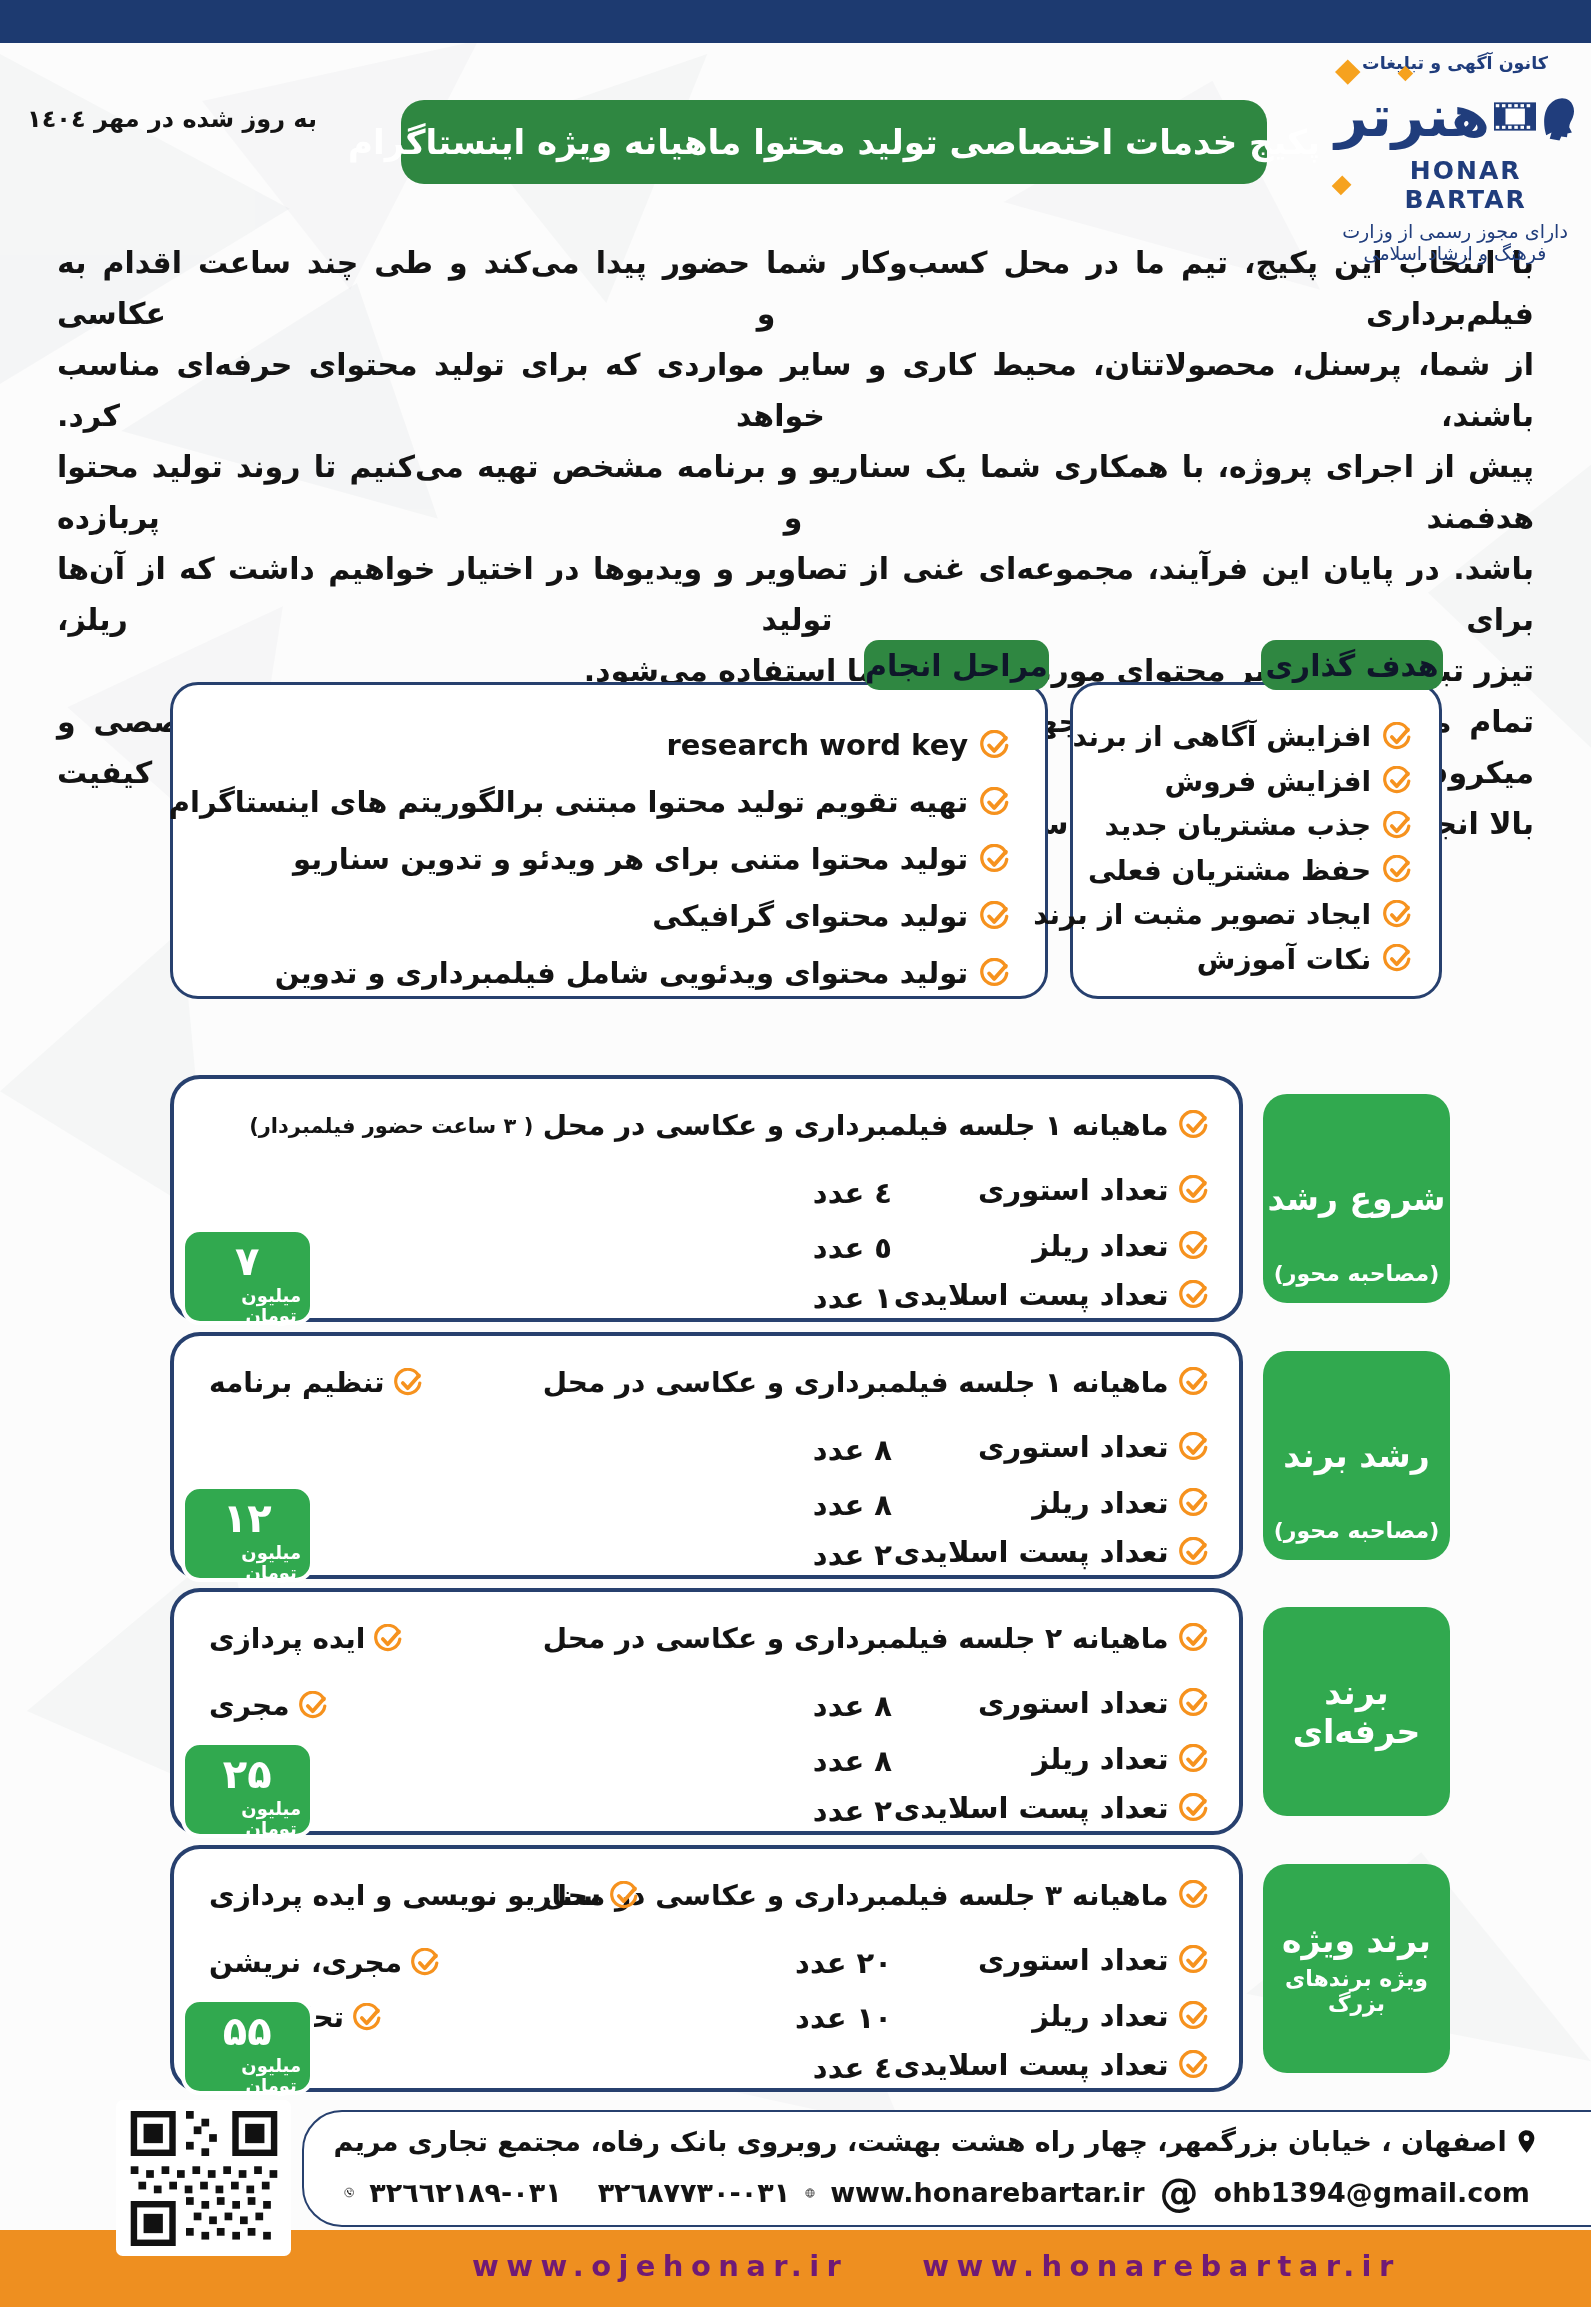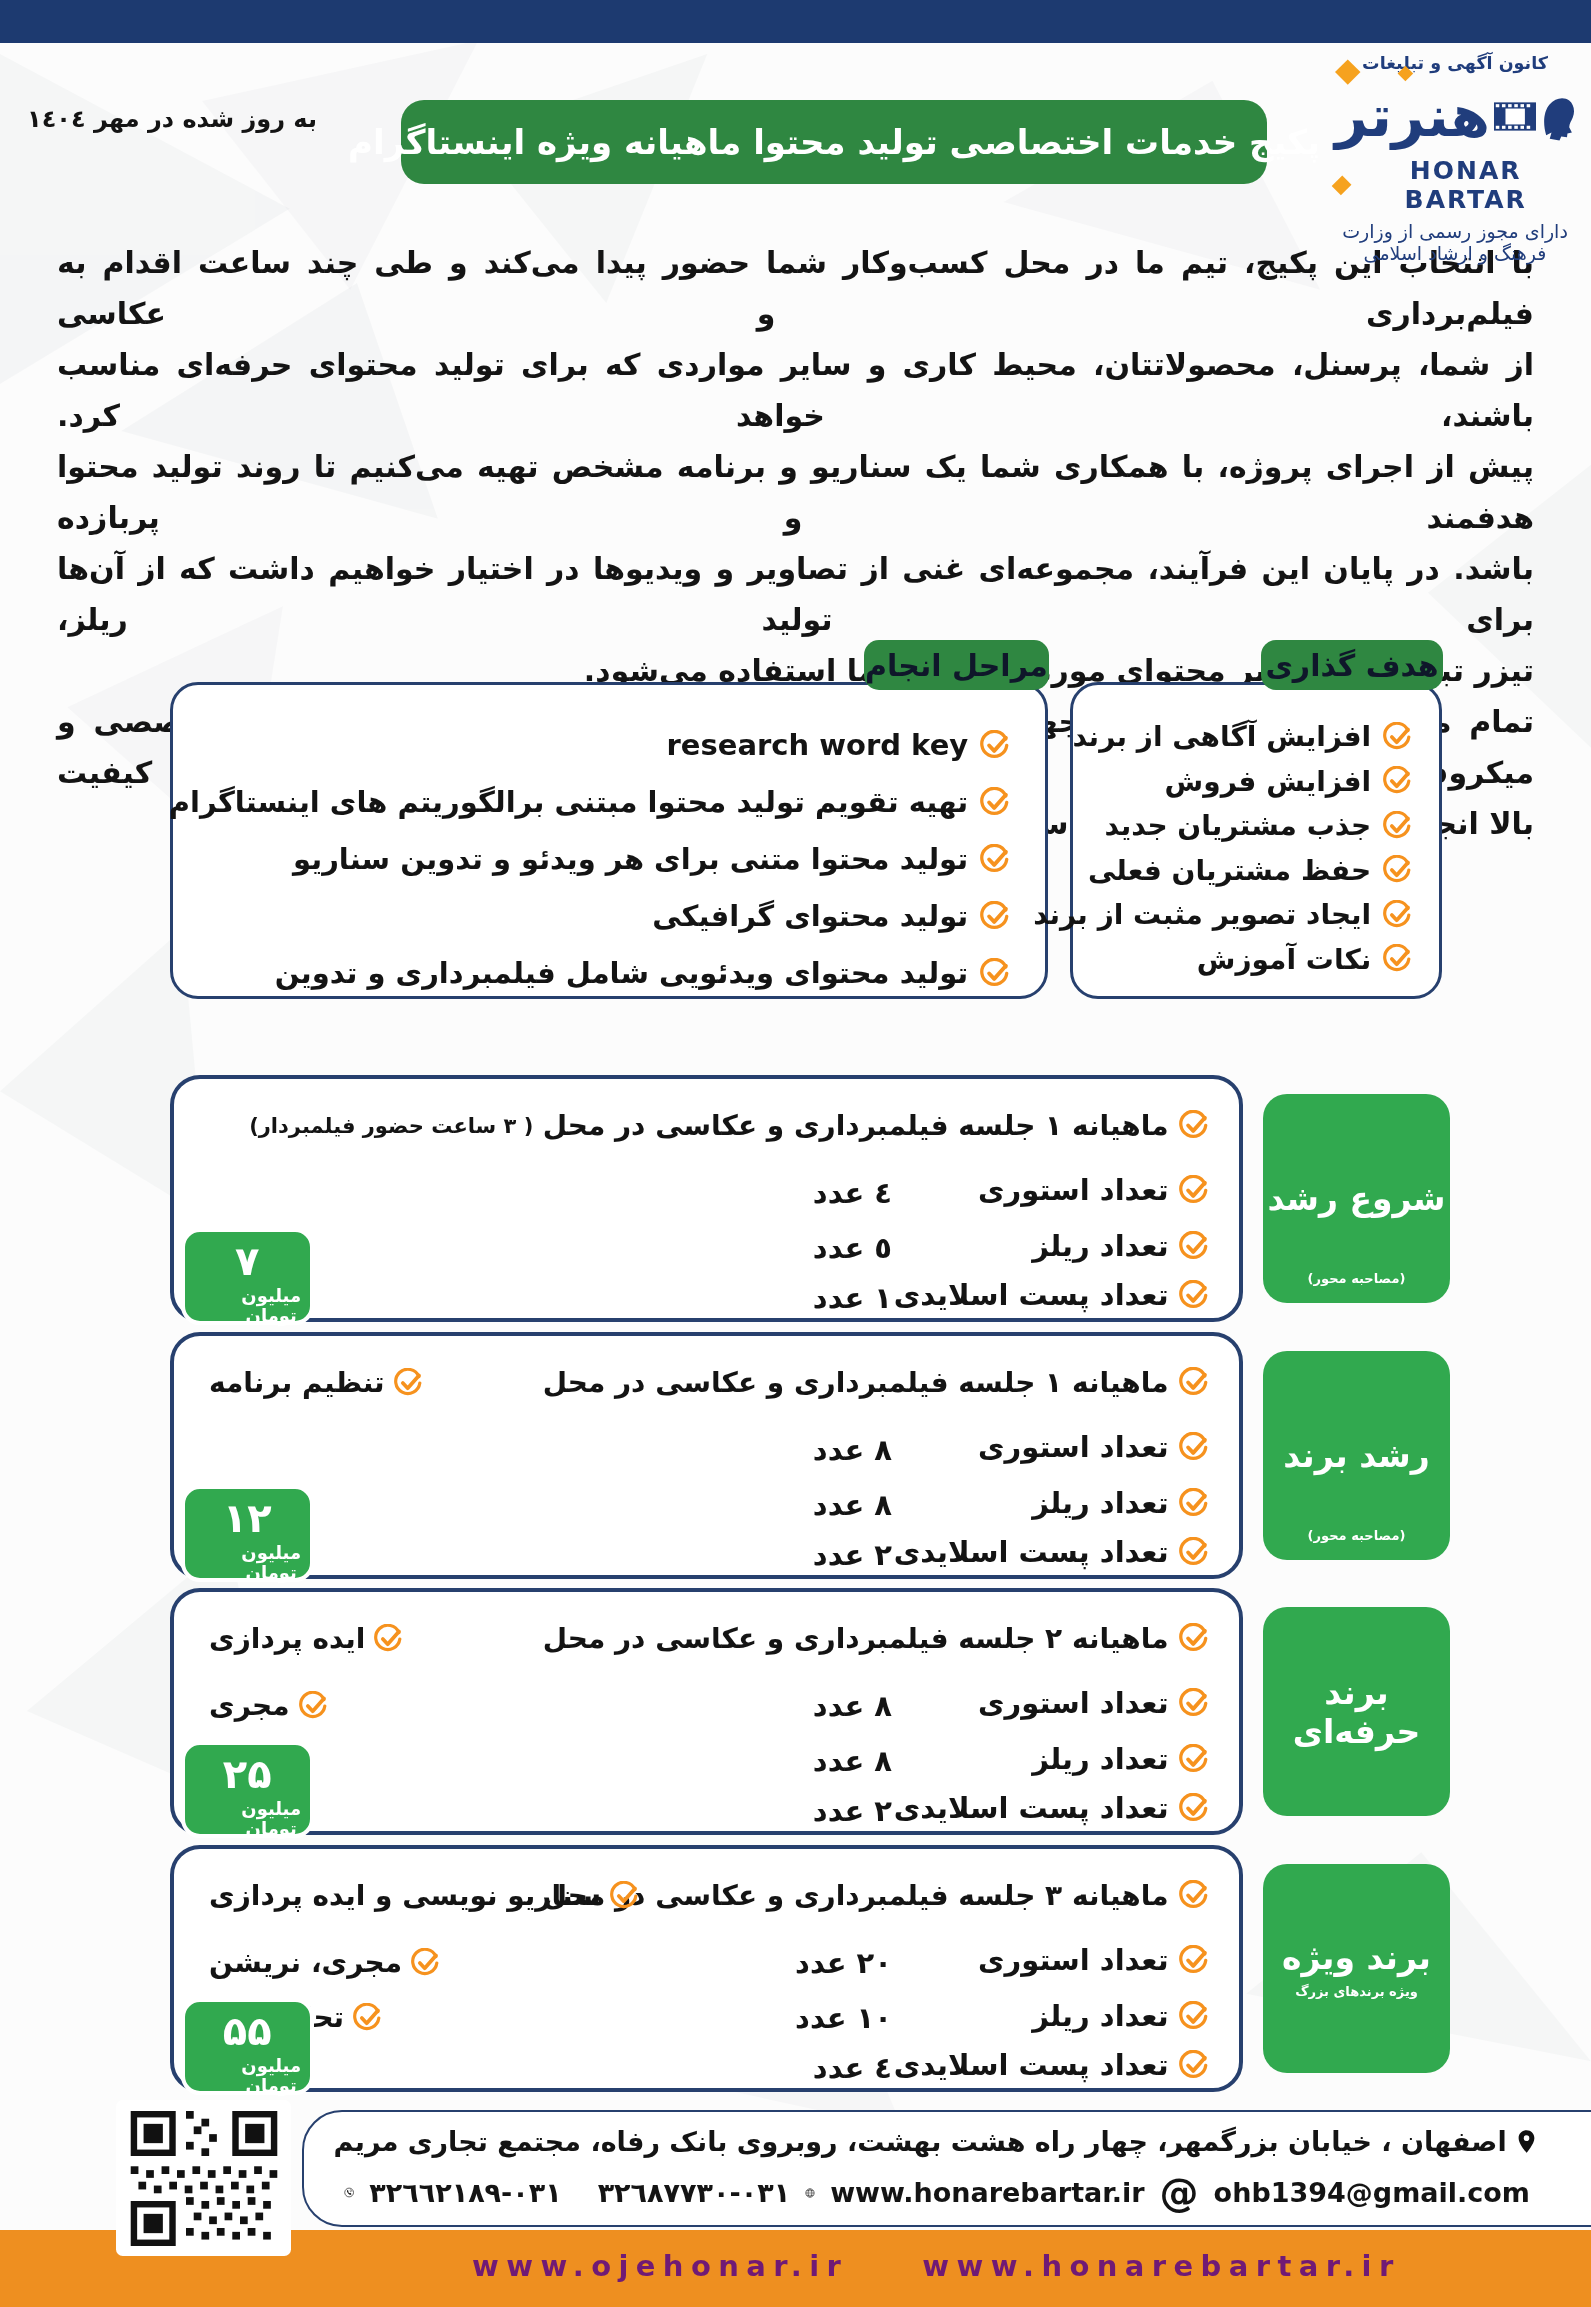--- a/index.html
+++ b/index.html
@@ -45,21 +45,21 @@
     font-size:28px;font-weight:700;white-space:nowrap;direction:rtl;}
   .t-note{font-size:21px;font-weight:700;}
   .t-row{position:absolute;right:30px;display:flex;align-items:center;gap:9.4px;font-size:29px;font-weight:700;
     white-space:nowrap;direction:rtl;}
   .t-count{position:absolute;right:347px;font-size:29px;font-weight:700;direction:rtl;white-space:nowrap;}
   .t-extra{position:absolute;display:flex;align-items:center;gap:8px;font-size:28px;font-weight:700;
     white-space:nowrap;direction:rtl;}
   .tier-label{position:absolute;left:1263px;top:19px;width:187px;height:209px;background:#31a94f;border-radius:24px;
     color:#fff;display:flex;flex-direction:column;align-items:center;justify-content:center;text-align:center;}
   .tier-label .name{font-size:33px;font-weight:700;direction:rtl;}
-  .tier-label .sub{font-size:13px;font-weight:700;direction:rtl;margin-top:6.7px;}
+  .tier-label .sub{font-size:22px;font-weight:700;direction:rtl;margin-top:6.7px;}
   .sub-bottom{position:absolute;bottom:17.5px;left:0;width:100%;}
   .t-badge{position:absolute;left:6.7px;bottom:-6.7px;width:133px;height:97px;background:#31a94f;border:4px solid #fff;
     border-radius:19px;color:#fff;text-align:center;box-sizing:border-box;}
   .t-price{font-size:40px;font-weight:700;line-height:50px;margin-top:4px;}
   .t-unit{font-size:18px;font-weight:700;line-height:20px;direction:rtl;padding-left:48px;}
 
   
   .qr-frame{position:absolute;left:116px;top:2100px;width:175px;height:156px;background:#fff;border-radius:6.7px;
     padding:10.8px;box-sizing:border-box;z-index:6;}
   .addr-box{position:absolute;left:302px;top:2110px;width:1436px;height:117px;background:#fff;border:2.7px solid #27406e;

